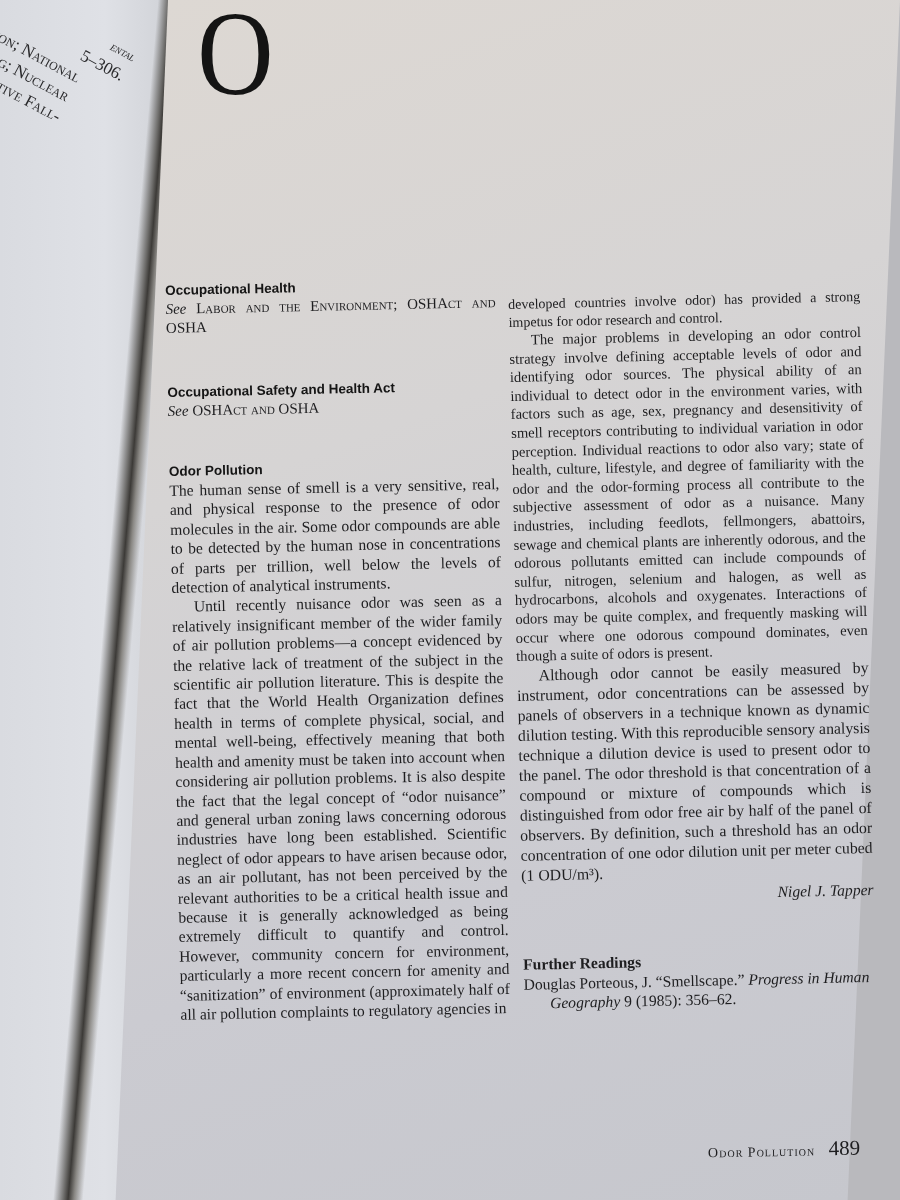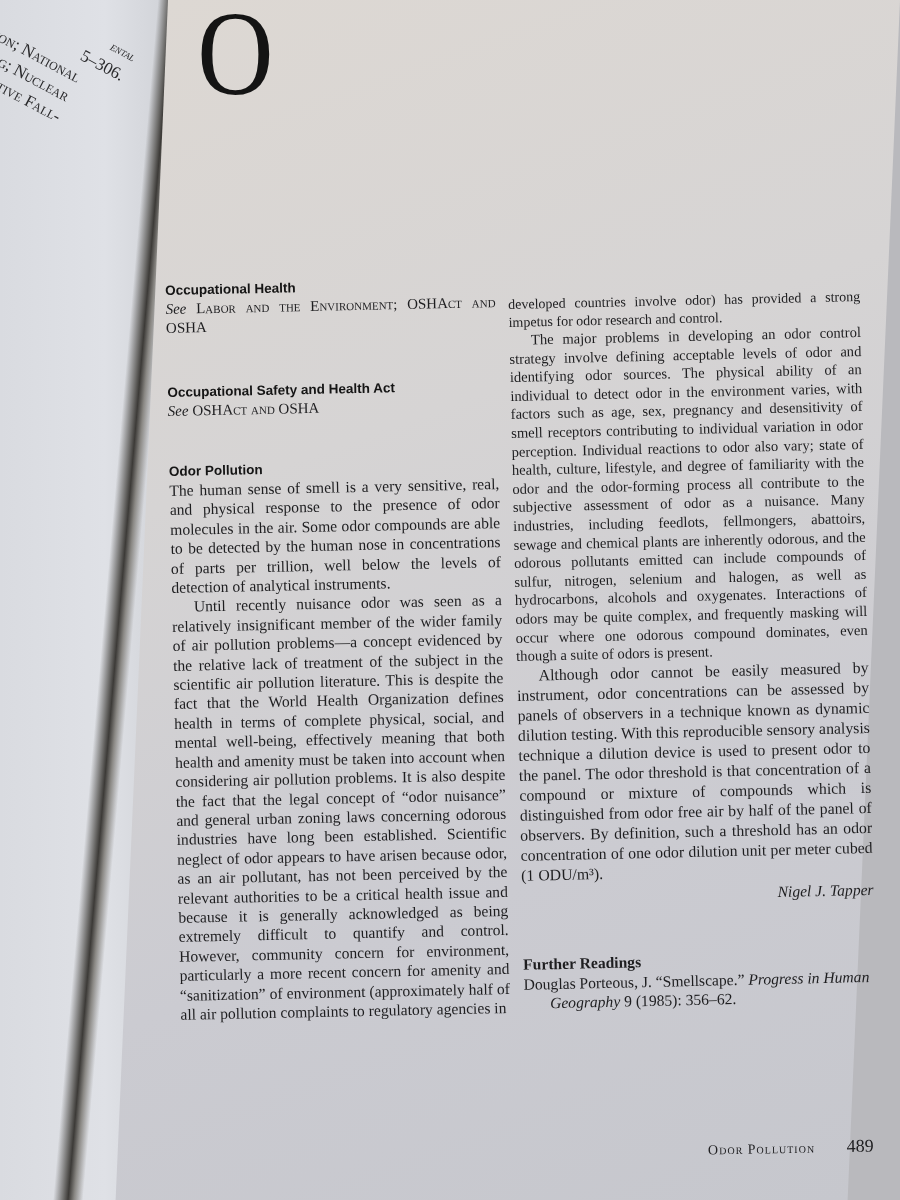--- a/index.html
+++ b/index.html
@@ -53,21 +53,21 @@
     p { margin: 0; }
     .indent { text-indent: 22px; }
     .author { text-align: right; font-style: italic; margin-top: 2px; }
     .fr-head { font-weight: bold; margin-top: 48px; font-size: 15.6px; }
     .fr-item { padding-left: 26px; text-indent: -26px; text-align: left; }
     .footer {
       position: absolute; left: 708px; top: 1137px; font-size: 14px;
       transform: rotate(-1deg);
     }
     .footer .running { font-variant: small-caps; letter-spacing: 1px; }
-    .footer .pagenum { margin-left: 28px; font-size: 18px; }
+    .footer .pagenum { margin-left: 10px; font-size: 21px; }
   </style>
 </head>
 <body>
 
 <div class="left-page">
   <div class="left-fragment">
     <div style="margin-left:118px;margin-top:-22px;font-size:13px;font-style:italic;">ental</div>
     <div style="margin-left:96px;">5–306.</div>
     <div style="margin-left:-4px;">ation; National</div>
     <div style="margin-left:-14px;">alizing; Nuclear</div>

